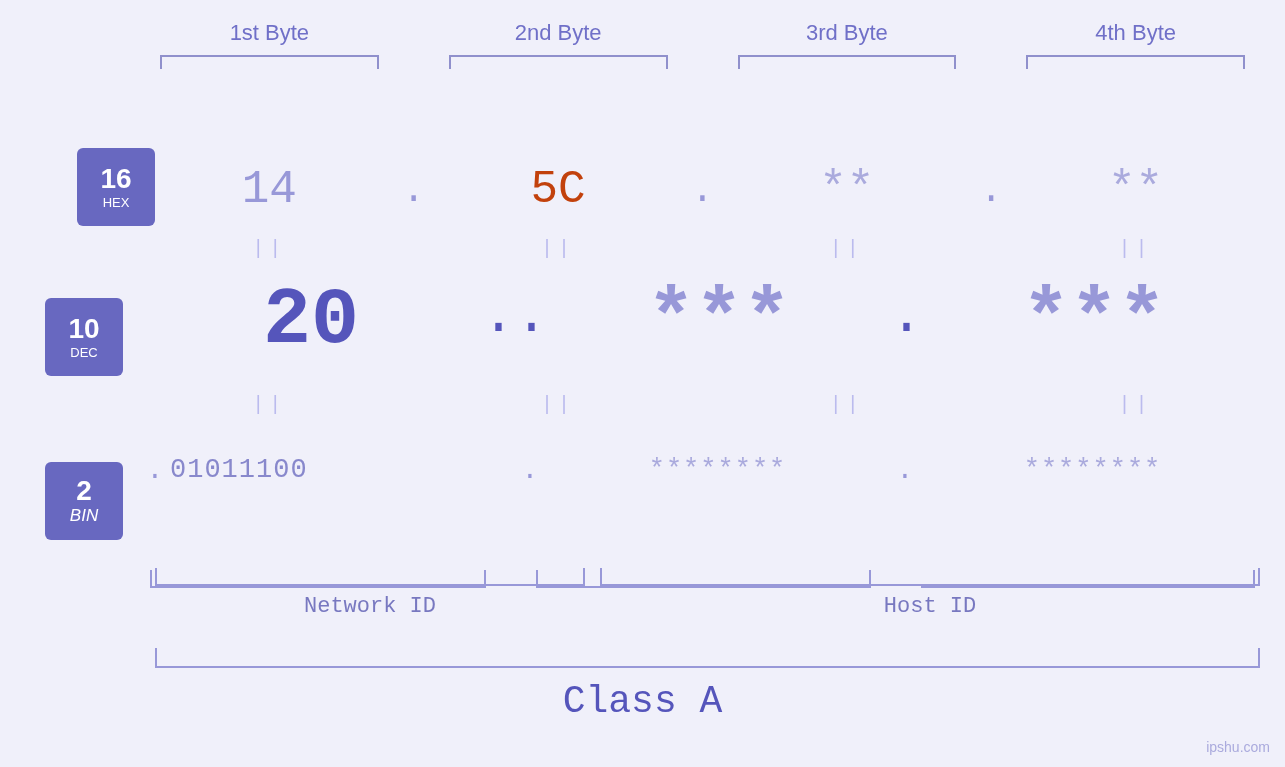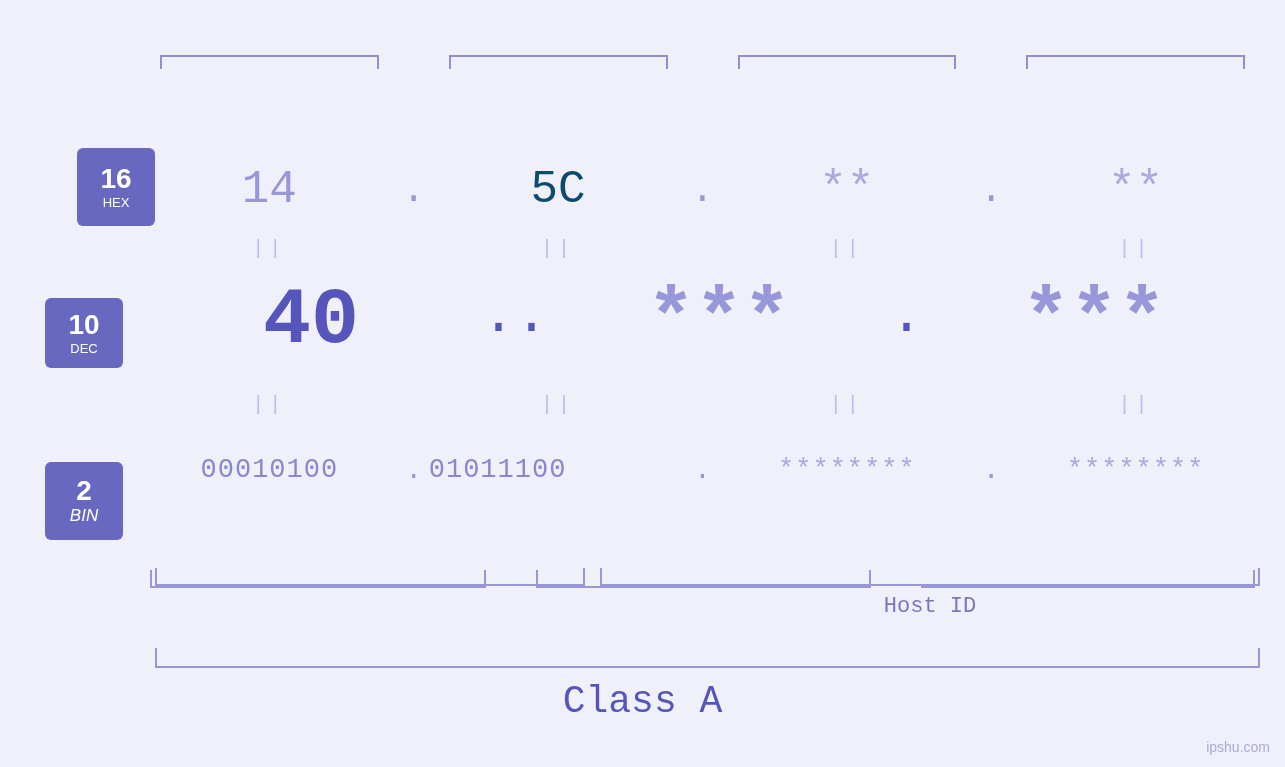--- a/index.html
+++ b/index.html
@@ -21,20 +21,29 @@
       background: #f0f0fa;
       overflow: hidden;
     }
 
   </style>
 </head>
 <body>
 
 <div class="scene">
 
+  <div style="position:absolute; top:20px; left:140px; right:20px; display:flex;">
+    <div style="flex:1; text-align:center; color:#7070c8; font-size:22px; font-family:Arial,sans-serif;">1st Byte</div>
+    <div style="flex:0 0 30px;"></div>
+    <div style="flex:1; text-align:center; color:#7070c8; font-size:22px; font-family:Arial,sans-serif;">2nd Byte</div>
+    <div style="flex:0 0 30px;"></div>
+    <div style="flex:1; text-align:center; color:#7070c8; font-size:22px; font-family:Arial,sans-serif;">3rd Byte</div>
+    <div style="flex:0 0 30px;"></div>
+    <div style="flex:1; text-align:center; color:#7070c8; font-size:22px; font-family:Arial,sans-serif;">4th Byte</div>
+  </div>
 
   <div style="position:absolute; top:55px; left:140px; right:20px; display:flex;">
     <div style="flex:1; height:14px; border-top:2px solid #9090cc; border-left:2px solid #9090cc; border-right:2px solid #9090cc; margin:0 20px;"></div>
     <div style="flex:0 0 30px;"></div>
     <div style="flex:1; height:14px; border-top:2px solid #9090cc; border-left:2px solid #9090cc; border-right:2px solid #9090cc; margin:0 20px;"></div>
     <div style="flex:0 0 30px;"></div>
     <div style="flex:1; height:14px; border-top:2px solid #9090cc; border-left:2px solid #9090cc; border-right:2px solid #9090cc; margin:0 20px;"></div>
     <div style="flex:0 0 30px;"></div>
     <div style="flex:1; height:14px; border-top:2px solid #9090cc; border-left:2px solid #9090cc; border-right:2px solid #9090cc; margin:0 20px;"></div>
   </div>
@@ -47,21 +56,21 @@
   </div>
 
   <div style="position:absolute; top:155px; left:140px; right:20px; display:flex; align-items:center; height:70px;">
     <div style="flex:1; display:flex; justify-content:center; align-items:center;">
       <span style="font-size:46px; color:#9898d8; font-family:'Courier New',Courier,monospace;">14</span>
     </div>
     <div style="flex:0 0 30px; display:flex; justify-content:center;">
       <span style="font-size:38px; color:#9898d8;">.</span>
     </div>
     <div style="flex:1; display:flex; justify-content:center; align-items:center;">
-      <span style="font-size:46px; color:#0c4a6e; font-family:'Courier New',Courier,monospace;">5C</span>
+      <span style="font-size:46px; color:#c2410c; font-family:'Courier New',Courier,monospace;">5C</span>
     </div>
     <div style="flex:0 0 30px; display:flex; justify-content:center;">
       <span style="font-size:38px; color:#9898d8;">.</span>
     </div>
     <div style="flex:1; display:flex; justify-content:center; align-items:center;">
       <span style="font-size:46px; color:#aaaadd; font-family:'Courier New',Courier,monospace;">**</span>
     </div>
     <div style="flex:0 0 30px; display:flex; justify-content:center;">
       <span style="font-size:38px; color:#9898d8;">.</span>
     </div>
@@ -82,29 +91,29 @@
     <div style="flex:1; display:flex; justify-content:center; align-items:center;">
       <span style="font-size:20px; color:#bbbbee; letter-spacing:5px;">||</span>
     </div>
     <div style="flex:0 0 30px;"></div>
     <div style="flex:1; display:flex; justify-content:center; align-items:center;">
       <span style="font-size:20px; color:#bbbbee; letter-spacing:5px;">||</span>
     </div>
   </div>
 
   <div style="position:absolute; top:298px; left:45px;">
-    <div style="background:#6868c0; color:white; width:78px; height:70px; display:flex; flex-direction:column; align-items:center; justify-content:center; border-radius:6px;">
+    <div style="background:#6868c0; color:white; width:78px; height:78px; display:flex; flex-direction:column; align-items:center; justify-content:center; border-radius:6px;">
       <span style="font-size:28px; font-weight:bold; line-height:1.1; font-family:Arial,sans-serif;">10</span>
       <span style="font-size:13px; font-family:Arial,sans-serif;">DEC</span>
     </div>
   </div>
 
   <div style="position:absolute; top:265px; left:140px; right:20px; display:flex; align-items:center; height:110px;">
     <div style="flex:1; display:flex; justify-content:center; align-items:center;">
-      <span style="font-size:80px; font-weight:bold; color:#5555bb; font-family:'Courier New',Courier,monospace;">40</span>
+      <span style="font-size:80px; font-weight:bold; color:#5555bb; font-family:'Courier New',Courier,monospace;">20</span>
     </div>
     <div style="flex:0 0 30px; display:flex; justify-content:center; align-items:flex-end; padding-bottom:8px;">
       <span style="font-size:55px; color:#5555bb; line-height:1;">.</span>
     </div>
     <div style="flex:0 0 30px; display:flex; justify-content:center; align-items:flex-end; padding-bottom:8px;">
       <span style="font-size:55px; color:#5555bb; line-height:1;">.</span>
     </div>
     <div style="flex:1; display:flex; justify-content:center; align-items:center;">
       <span style="font-size:80px; font-weight:bold; color:#9898d8; font-family:'Courier New',Courier,monospace;">***</span>
     </div>
@@ -135,23 +144,20 @@
   </div>
 
   <div style="position:absolute; top:462px; left:45px;">
     <div style="background:#6868c0; color:white; width:78px; height:78px; display:flex; flex-direction:column; align-items:center; justify-content:center; border-radius:6px;">
       <span style="font-size:28px; font-weight:bold; line-height:1.1; font-family:Arial,sans-serif;">2</span>
       <span style="font-size:17px; font-family:Arial,sans-serif;font-style:italic;">BIN</span>
     </div>
   </div>
 
   <div style="position:absolute; top:425px; left:140px; right:20px; display:flex; align-items:center; height:90px;">
-    <div style="flex:1; display:flex; justify-content:center; align-items:center;">
-      <span style="font-size:27px; color:#8888cc; font-family:'Courier New',Courier,monospace; letter-spacing:1px;">00010100</span>
-    </div>
     <div style="flex:0 0 30px; display:flex; justify-content:center;">
       <span style="font-size:28px; color:#9898d8;">.</span>
     </div>
     <div style="flex:1; display:flex; justify-content:flex-start; align-items:center;">
       <span style="font-size:27px; color:#8888cc; font-family:'Courier New',Courier,monospace; letter-spacing:1px;">01011100</span>
     </div>
     <div style="flex:0 0 30px; display:flex; justify-content:center;">
       <span style="font-size:28px; color:#9898d8;">.</span>
     </div>
     <div style="flex:1; display:flex; justify-content:center; align-items:center;">
@@ -171,20 +177,23 @@
     <div style="flex:0 0 30px;"></div>
 
     <div style="flex:1; height:18px; border-bottom:2px solid #9898d8; border-left:2px solid #9898d8; border-right:2px solid #9898d8; margin:0 10px;"></div>
     <div style="flex:0 0 30px;"></div>
     <div style="flex:1; height:18px; border-bottom:2px solid #9898d8; border-left:0; border-right:2px solid #9898d8; margin:0 10px;"></div>
   </div>
 
   <div style="position:absolute; top:568px; left:155px; width:430px; height:18px; border-bottom:2px solid #9898d8; border-left:2px solid #9898d8; border-right:2px solid #9898d8;"></div>
   <div style="position:absolute; top:568px; left:600px; right:25px; height:18px; border-bottom:2px solid #9898d8; border-left:2px solid #9898d8; border-right:2px solid #9898d8;"></div>
 
+  <div style="position:absolute; top:594px; left:155px; width:430px; text-align:center;">
+    <span style="color:#7878c0; font-size:22px; font-family:'Courier New',Courier,monospace;">Network ID</span>
+  </div>
   <div style="position:absolute; top:594px; left:600px; right:25px; text-align:center;">
     <span style="color:#7878c0; font-size:22px; font-family:'Courier New',Courier,monospace;">Host ID</span>
   </div>
 
   <div style="position:absolute; top:648px; left:155px; right:25px; height:20px; border-bottom:2px solid #9898d8; border-left:2px solid #9898d8; border-right:2px solid #9898d8;"></div>
 
   <div style="position:absolute; top:680px; left:0; right:0; text-align:center;">
     <span style="color:#5555bb; font-size:38px; font-family:'Courier New',Courier,monospace;text-align:center;">Class A</span>
   </div>
 

